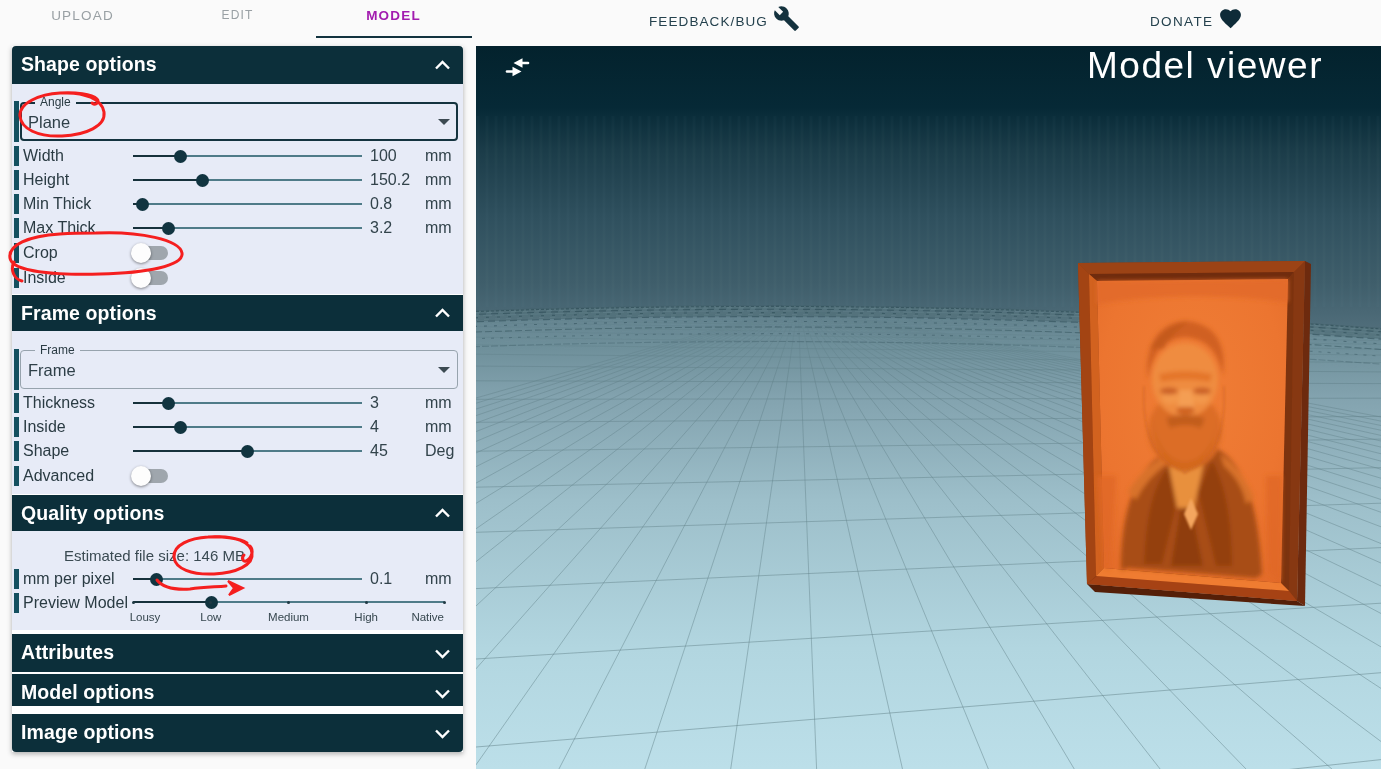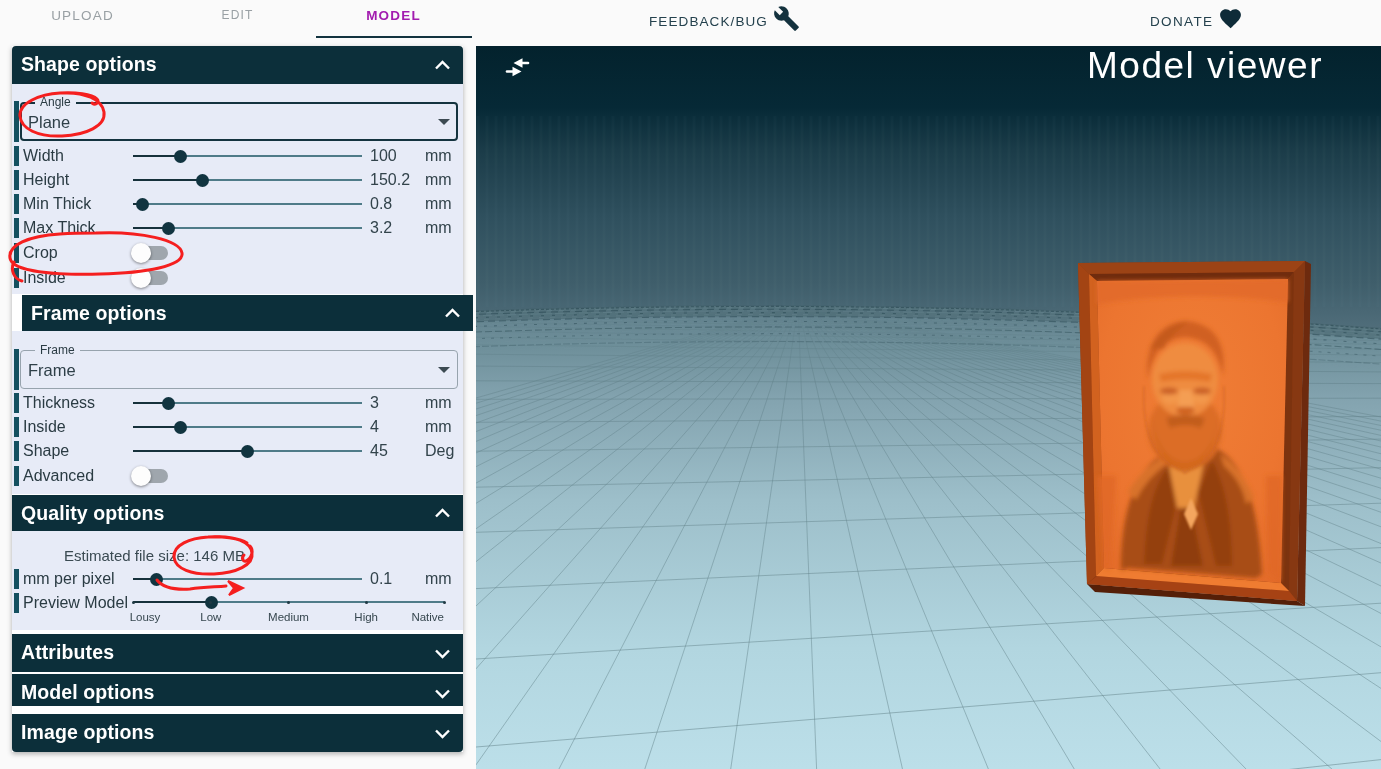--- a/index.html
+++ b/index.html
@@ -74,21 +74,21 @@
 <div class="val" style="left:370px;top:219.0px">3.2</div>
 <div class="val" style="left:425px;top:219.0px">mm</div>
 <div class="bar" style="top:243px;height:20px"></div>
 <div class="lbl" style="left:23px;top:244.0px">Crop</div>
 <div class="tgl-track" style="left:134px;top:246.0px"></div>
 <div class="tgl-thumb" style="left:131px;top:243.0px"></div>
 <div class="bar" style="top:267.5px;height:20px"></div>
 <div class="lbl" style="left:23px;top:268.5px">Inside</div>
 <div class="tgl-track" style="left:134px;top:270.5px"></div>
 <div class="tgl-thumb" style="left:131px;top:267.5px"></div>
-<div class="hdr" style="top:295px;height:36px;margin-left:10px;">
+<div class="hdr" style="top:295px;height:36px;">
     <span class="t">Frame options</span>
     <svg style="position:absolute;right:12px;top:12.5px" width="17" height="11" viewBox="0 0 17 11">
       <path d="M2 8.5 L8.5 2 L15 8.5" stroke="#fff" stroke-width="2.4" fill="none"></path>
     </svg>
   </div>
 <div class="abs" style="left:12px;top:331px;width:451px;height:163px;background:#e7ebf7"></div>
 <div class="abs" style="left:20px;top:350px;width:438px;height:39px;border:1px solid #97a3ad;border-radius:4px"></div>
 <div class="abs" style="left:35px;top:343px;font-size:12px;color:#2a3b43;background:#e7ebf7;padding:0 5px">Frame</div>
 <div class="abs" style="left:28px;top:361px;font-size:16.5px;color:#2e3f48">Frame</div>
 <div class="abs" style="left:438px;top:367px;width:0;height:0;border-left:6px solid transparent;border-right:6px solid transparent;border-top:6.5px solid #3c4a52"></div>

